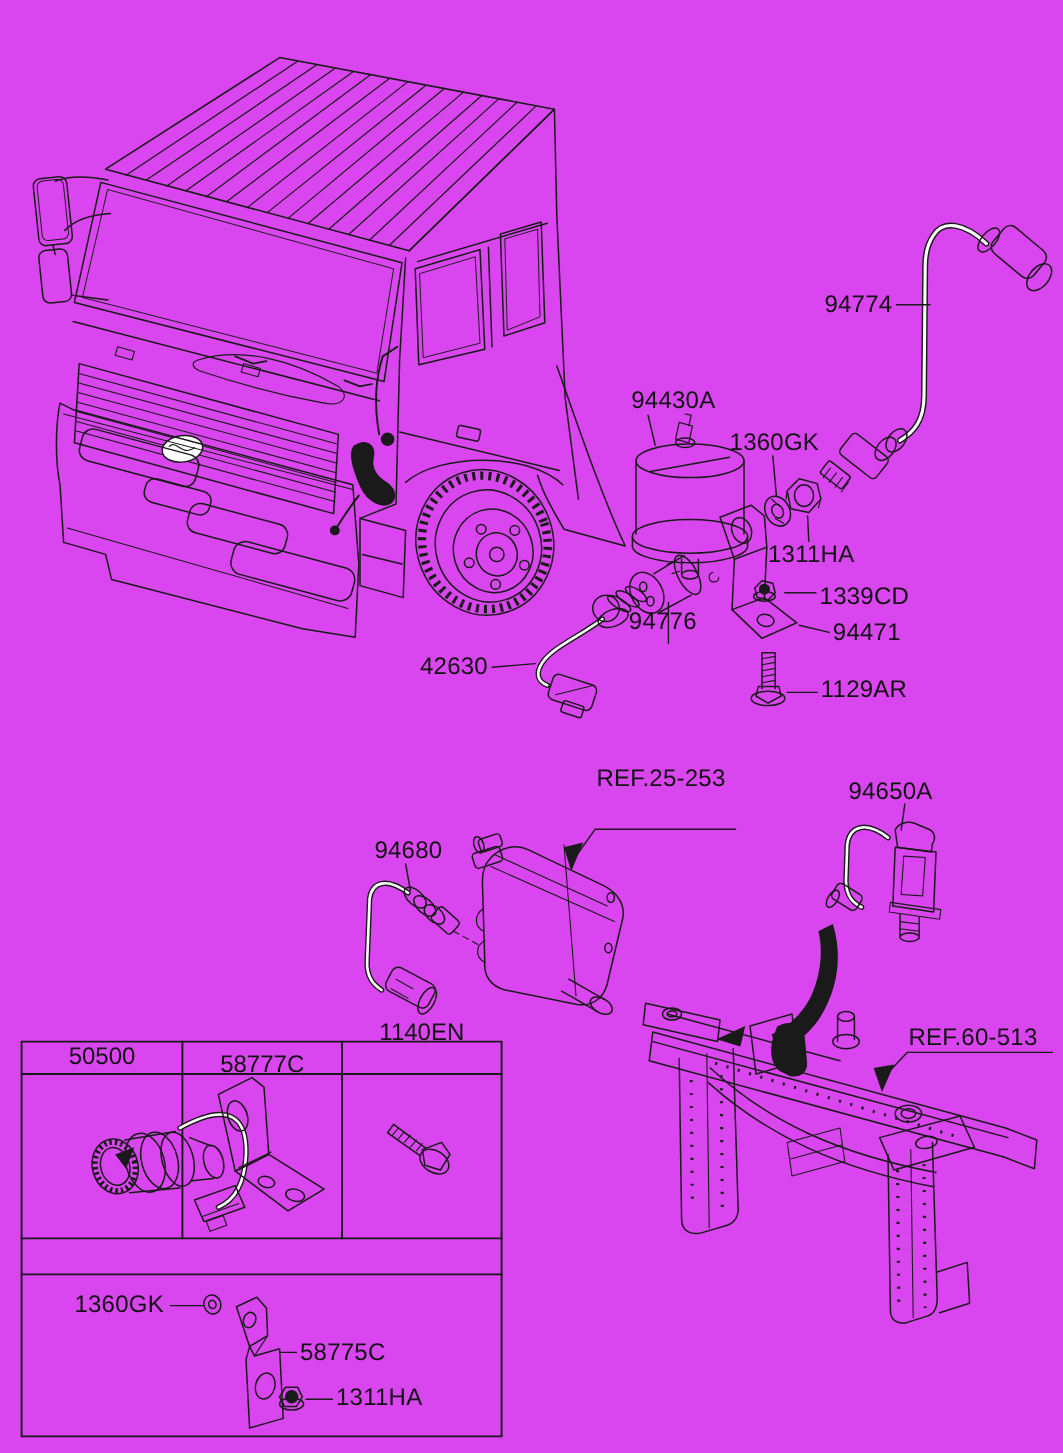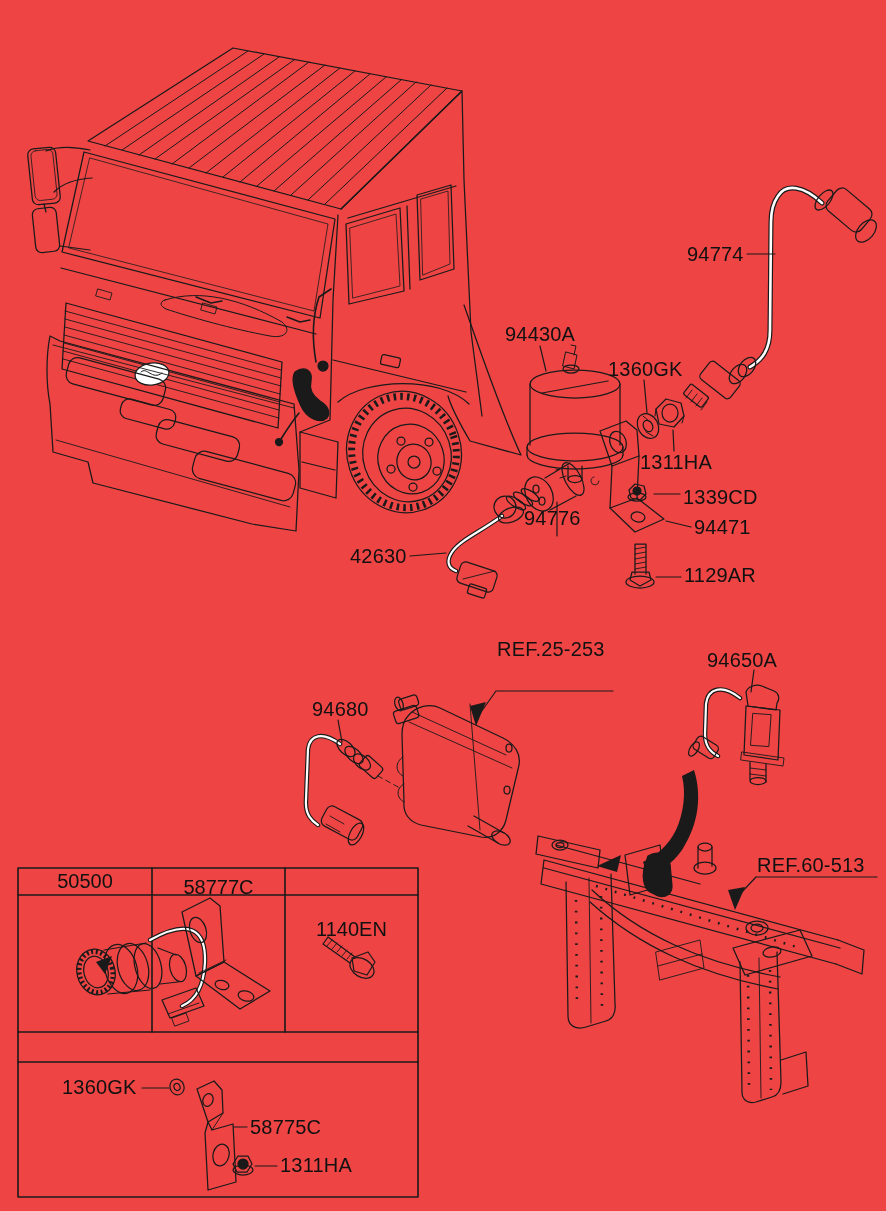--- a/index.html
+++ b/index.html
@@ -1,16 +1,16 @@
 <!DOCTYPE html>
 <html><head>
 <meta charset="utf-8">
 <style>
   html,body{margin:0;padding:0;background:#fff;}
-  .page{position:relative;width:886px;height:1211px;background:#ef4444;overflow:hidden;
+  .page{position:relative;width:886px;height:1211px;background:#d946ef;overflow:hidden;
         font-family:"Liberation Sans", sans-serif;}
   .art{position:absolute;left:0;top:0;}
   .label{position:absolute;font-size:20px;line-height:20px;color:#111;white-space:nowrap;
          letter-spacing:0.2px;}
   .thead{position:absolute;font-size:20px;color:#111;display:flex;align-items:center;
          justify-content:center;}
   svg *{vector-effect:none;}
 </style>
 </head>
 <body>
@@ -336,34 +336,34 @@
     <ellipse cx="243" cy="1170" rx="10" ry="5"></ellipse>
   </g>
   <g stroke-width="1.2">
     <line x1="142" y1="1088" x2="169" y2="1088"></line>
     <line x1="234" y1="1127" x2="247" y2="1127"></line>
     <line x1="255" y1="1166" x2="277" y2="1166"></line>
   </g>
 </svg>
 
 <div class="label" style="left:687px;top:244px">94774</div>
-<div class="label" style="left:505px;top:324px">94430A</div>
+<div class="label" style="left:526px;top:324px">94430A</div>
 <div class="label" style="left:608px;top:359px">1360GK</div>
 <div class="label" style="left:640px;top:452px">1311HA</div>
 <div class="label" style="left:683px;top:487px">1339CD</div>
 <div class="label" style="left:694px;top:517px">94471</div>
 <div class="label" style="left:524px;top:508px">94776</div>
 <div class="label" style="left:350px;top:546px">42630</div>
 <div class="label" style="left:684px;top:565px">1129AR</div>
 <div class="label" style="left:707px;top:650px">94650A</div>
 <div class="label" style="left:497px;top:639px">REF.25-253</div>
 <div class="label" style="left:312px;top:699px">94680</div>
 <div class="label" style="left:757px;top:855px">REF.60-513</div>
 
 <div class="thead" style="left:18px;top:868px;width:134px;height:27px">50500</div>
 <div class="thead" style="left:152px;top:868px;width:133px;height:38px">58777C</div>
-<div class="thead" style="left:285px;top:916px;width:133px;height:27px">1140EN</div>
+<div class="thead" style="left:285px;top:848px;width:133px;height:27px">1140EN</div>
 
 <div class="label" style="left:62px;top:1077px">1360GK</div>
 <div class="label" style="left:250px;top:1117px">58775C</div>
 <div class="label" style="left:280px;top:1155px">1311HA</div>
 
 </div>
 
 </body></html>

